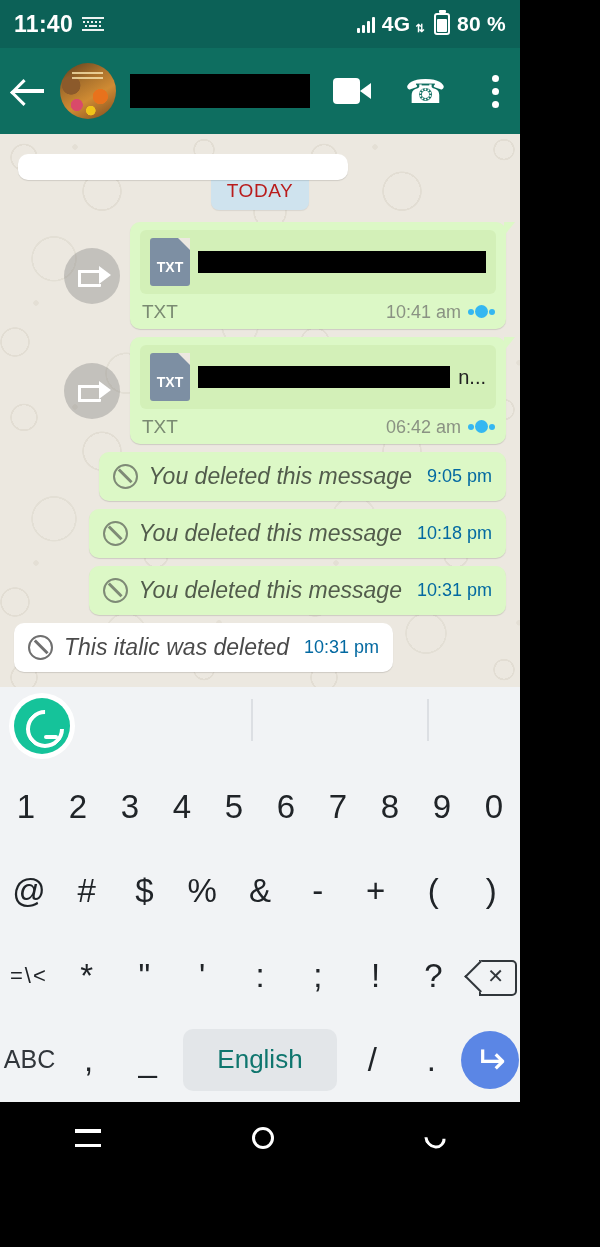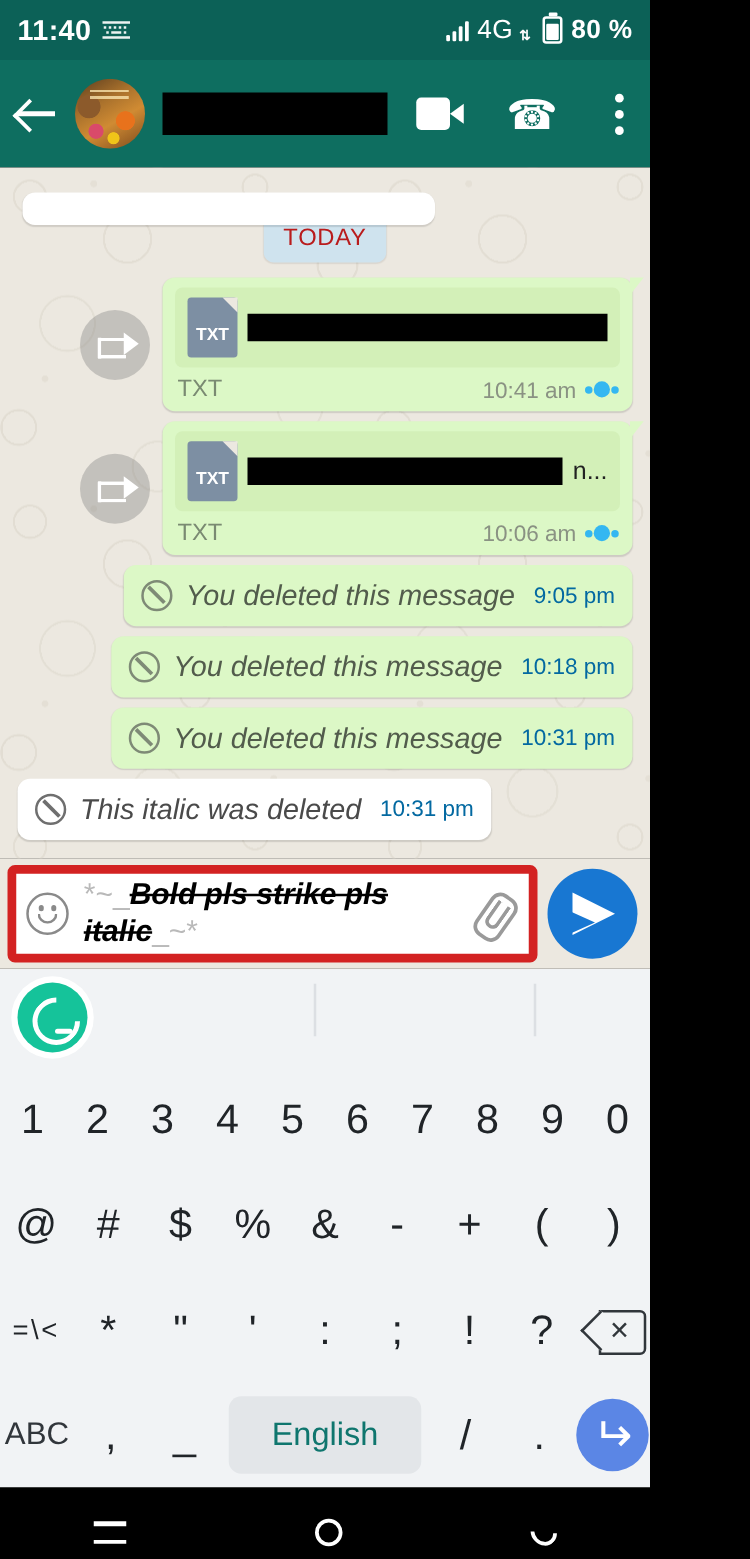--- a/index.html
+++ b/index.html
@@ -20,21 +20,21 @@
   .sb-left { display: flex; align-items: center; gap: 9px; }
   .sb-right { margin-left: auto; display: flex; align-items: center; gap: 7px; font-size: 21px; }
   .kbd-glyph { display: inline-block; width: 22px; height: 14px; position: relative; opacity: .92; }
   .kbd-glyph i {
     position: absolute; background: #fff; display: block;
   }
   .sig { display: inline-flex; align-items: flex-end; gap: 2px; height: 17px; }
   .sig b { width: 3px; background: #fff; display: block; border-radius: 1px; }
   .sig b:nth-child(1){height:5px} .sig b:nth-child(2){height:8px}
   .sig b:nth-child(3){height:12px} .sig b:nth-child(4){height:16px}
-  .net-label { font-size: 21px; font-weight: normal; }
+  .net-label { font-size: 21px; font-weight: bold; }
   .net-sub { font-size: 11px; position: relative; top: 4px; left: -2px; }
   .batt {
     width: 16px; height: 22px; border: 2.5px solid #fff; border-radius: 3px;
     position: relative; display:inline-block;
   }
   .batt::before {
     content: ""; position: absolute; top: -5px; left: 3px; width: 7px; height: 3px;
     background: #fff; border-radius: 1px;
   }
   .batt::after {
@@ -409,21 +409,21 @@
           <div class="doc-card">
             <div class="txt-icon">
               <span>TXT</span>
             </div>
             <div class="redact-line"></div>
             <span style="font-size:20px;color:#222">n...</span>
           </div>
           <div class="doc-meta">
             <span class="doc-type">TXT</span>
             <span class="meta-right">
-              <span class="ts">10:06 am</span>
+              <span class="ts">06:42 am</span>
               <span class="ticks">
                   <i></i>
                   <i></i>
                   <i></i>
                 </span>
             </span>
           </div>
         </div>
       </div>
 
@@ -447,34 +447,20 @@
 
       <div class="bubble-del incoming">
         <span class="ban-icon"></span>
         <span class="del-text">This italic was deleted</span>
         <span class="del-ts">10:31 pm</span>
       </div>
 
     </div>
   </div>
 
-  <div class="composer">
-    <div class="input-wrap">
-      <span class="smiley">
-        <i class="l"></i>
-          <i class="r"></i>
-          <u></u>
-      </span>
-      <div class="typed">
-        <span class="mark">*~_</span><span class="fmt">Bold pls strike pls italic</span><span class="mark">_~*</span>
-      </div>
-      <span class="clip"></span>
-    </div>
-    <div class="send-btn"></div>
-  </div>
 
   <div class="keyboard">
     <div class="suggest-bar">
       <div class="gram"></div>
       <span class="divider d1"></span>
       <span class="divider d2"></span>
     </div>
 
     <div class="krow">
       <div class="key">1</div>

